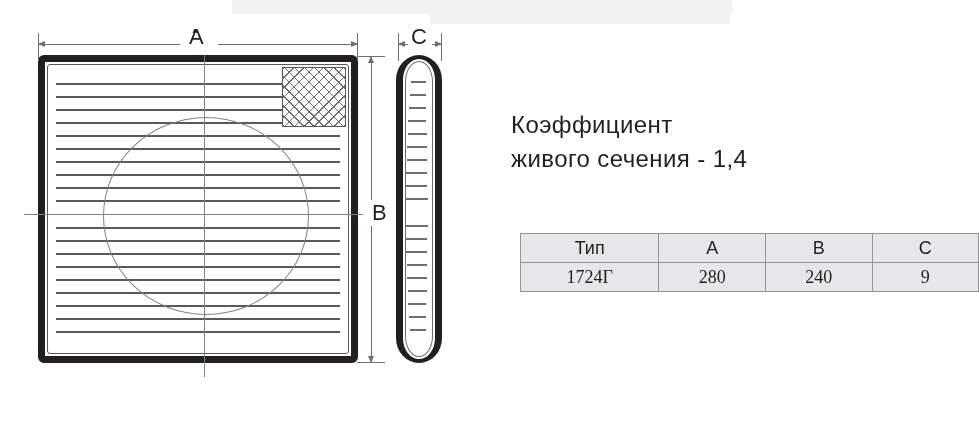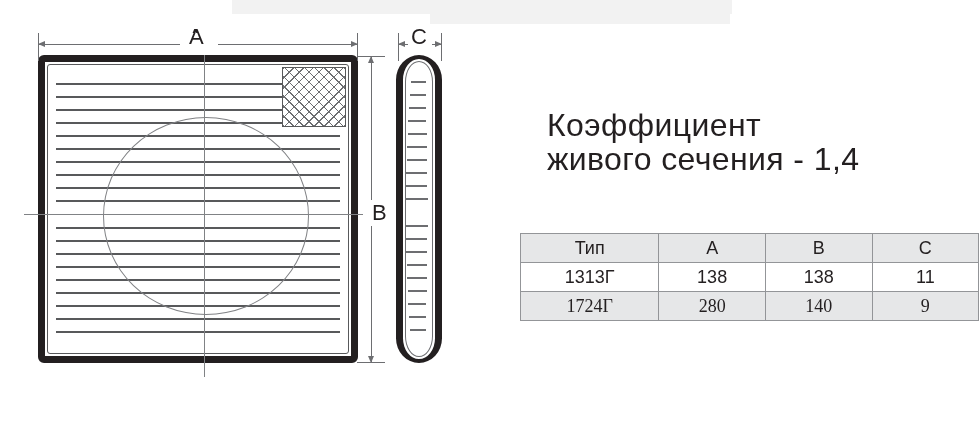--- a/index.html
+++ b/index.html
@@ -168,25 +168,24 @@
     height: 1.5px;
     background: #6d6e71;
   }
 
   
   #coef-text {
     position: absolute;
     left: 511px;
     top: 108px;
     width: 420px;
-    font-size: 32px;
+    font-size: 24px;
     line-height: 34px;
     color: #231f20;
     letter-spacing: 0.4px;
-    margin-left: 36px;
   }
   #coef-text div { white-space: nowrap; }
 
   
   #spec-table {
     position: absolute;
     left: 520px;
     top: 233px;
     border-collapse: collapse;
     font-size: 18px;
@@ -312,28 +311,22 @@
   <table id="spec-table">
     <thead>
       <tr>
         <th class="col-type">Тип</th>
         <th class="col-val">A</th>
         <th class="col-val">B</th>
         <th class="col-val">C</th>
       </tr>
     </thead>
     <tbody>
-      <tr class="row-plain">
-        <td class="col-type">1313Г</td>
-        <td class="col-val">138</td>
-        <td class="col-val">138</td>
-        <td class="col-val">11</td>
-      </tr>
       <tr class="row-alt">
         <td class="col-type">1724Г</td>
         <td class="col-val">280</td>
-        <td class="col-val">140</td>
+        <td class="col-val">240</td>
         <td class="col-val">9</td>
       </tr>
     </tbody>
   </table>
 
 </div>
 
 </body></html>

